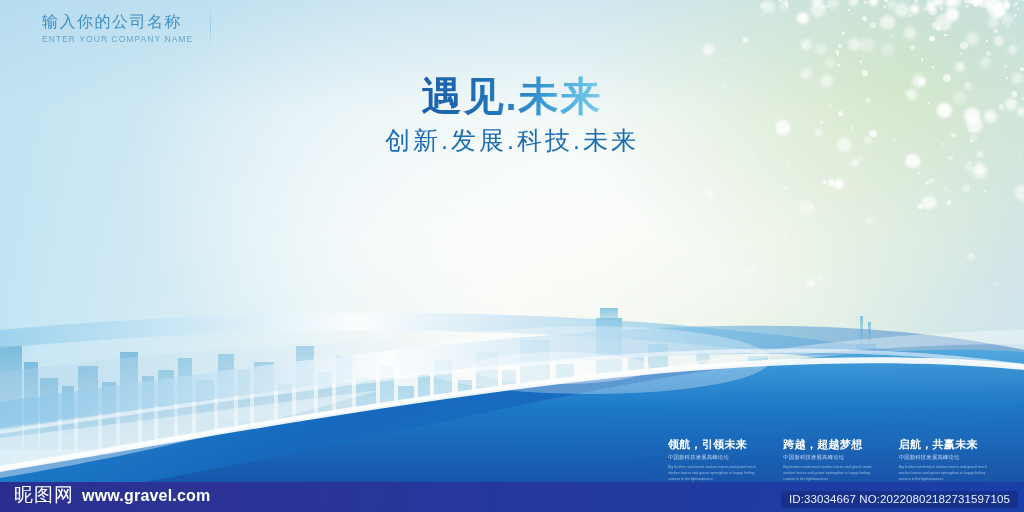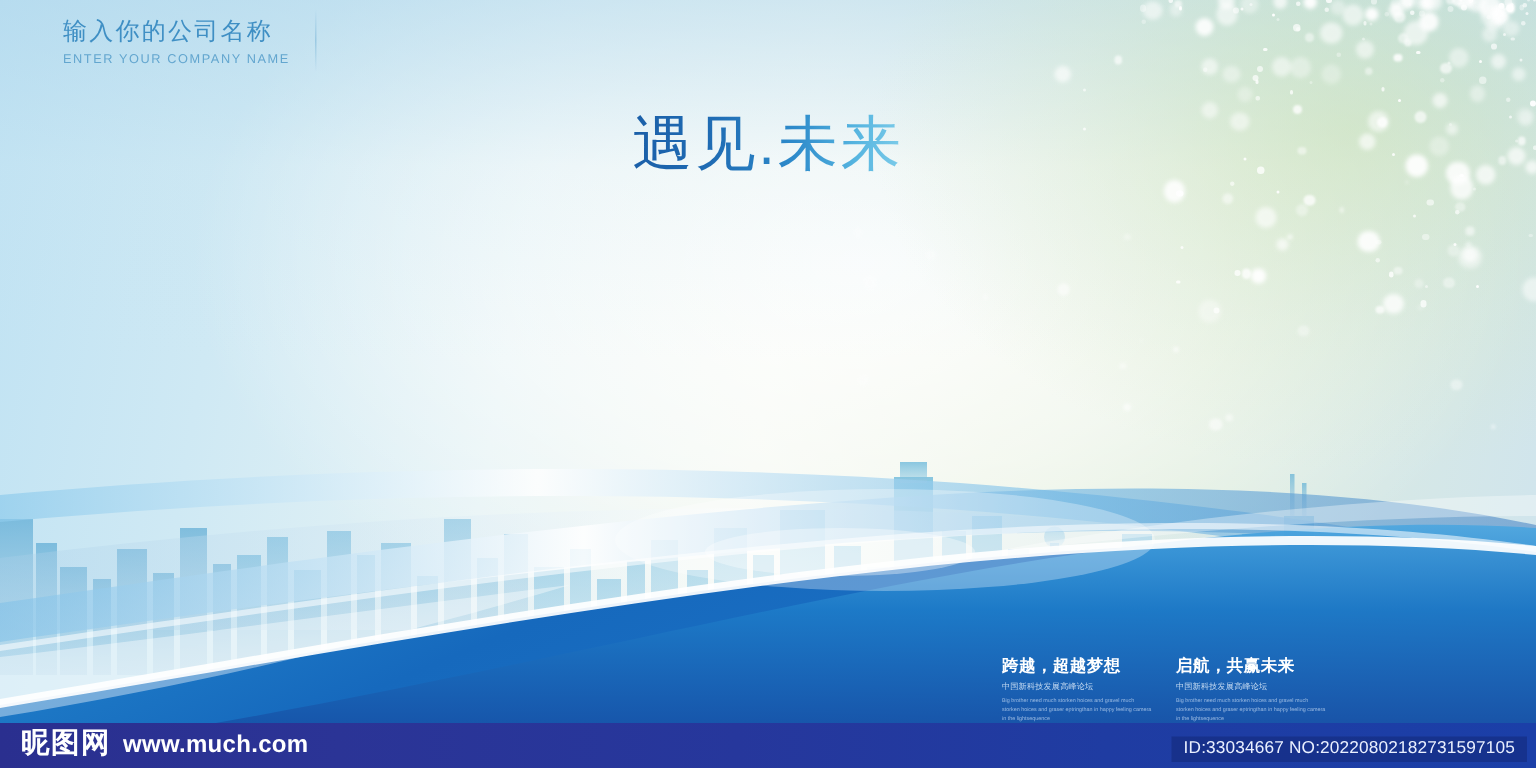--- a/index.html
+++ b/index.html
@@ -65,21 +65,21 @@
   .logo-rule{
     position:absolute;left:210px;top:6px;width:1px;height:42px;
     background:linear-gradient(180deg,rgba(120,180,215,0),rgba(120,180,215,.55),rgba(120,180,215,0));
   }
 
   
   .headline{
     position:absolute;left:0;top:74px;width:1024px;text-align:center;
   }
   .h-cn{
-    font-size:40px;font-weight:400;letter-spacing:2px;
+    font-size:40px;font-weight:700;letter-spacing:2px;
     line-height:1.12;
     background:linear-gradient(92deg,#1b5fa8 0%,#1f6cb4 30%,#2e8bcb 60%,#56b5e0 82%,#7fcdea 100%);
     -webkit-background-clip:text;background-clip:text;color:transparent;
     display:inline-block;
   }
   .h-en{
     margin-top:7px;
     font-size:45px;line-height:1.02;color:#1565ad;
     letter-spacing:0px;white-space:nowrap;
   }
@@ -117,21 +117,21 @@
   
   .wmbar{
     position:absolute;left:0;bottom:0;width:1024px;height:30px;
     background:linear-gradient(90deg,#2a2f8f 0%,#2b3496 22%,#26379c 48%,#1f3ca2 72%,#1b3fa8 100%);
   }
   .wm{
     position:absolute;left:14px;bottom:4px;
     display:flex;align-items:baseline;gap:8px;
   }
   .wm-cn{
-    font-size:19px;font-weight:700;color:#fff;letter-spacing:1px;
+    font-size:19px;font-weight:400;color:#fff;letter-spacing:1px;
     font-family:"DejaVu Sans",sans-serif;
   }
   .wm-url{font-size:16px;font-weight:700;color:#fff;letter-spacing:.2px;}
   .idbox{
     position:absolute;right:6px;bottom:4px;
     background:rgba(18,40,120,.55);
     padding:2px 8px 3px 8px;
     font-size:11.5px;color:#eaf0ff;letter-spacing:.1px;
     white-space:nowrap;
   }
@@ -512,36 +512,42 @@
   <div class="logo">
     <div class="logo-cn">输入你的公司名称</div>
     <div class="logo-en">ENTER YOUR COMPANY NAME</div>
   </div>
   <div class="logo-rule"></div>
 
   <div class="headline">
     <div>
       <span class="h-cn">遇见.未来</span>
     </div>
+    <div class="h-sub">创新.发展.科技.未来</div>
   </div>
 
   <div class="features">
+    <div class="feat">
+      <div class="feat-title">领航，引领未来</div>
+      <div class="feat-sub">中国新科技发展高峰论坛</div>
+      <div class="feat-body">Big brother need much storken hoices and gravel much storken hoices and graser eptringthan in happy feeling camera in the lightsequence</div>
+    </div>
     <div class="feat">
       <div class="feat-title">跨越，超越梦想</div>
       <div class="feat-sub">中国新科技发展高峰论坛</div>
       <div class="feat-body">Big brother need much storken hoices and gravel much storken hoices and graser eptringthan in happy feeling camera in the lightsequence</div>
     </div>
     <div class="feat">
       <div class="feat-title">启航，共赢未来</div>
       <div class="feat-sub">中国新科技发展高峰论坛</div>
       <div class="feat-body">Big brother need much storken hoices and gravel much storken hoices and graser eptringthan in happy feeling camera in the lightsequence</div>
     </div>
   </div>
 
   <div class="wmbar">
     <div class="wm">
       <span class="wm-cn">昵图网</span>
-      <span class="wm-url">www.much.com</span>
+      <span class="wm-url">www.gravel.com</span>
     </div>
     <div class="idbox">ID:33034667 NO:20220802182731597105</div>
   </div>
 
 </div>
 
 </body></html>

